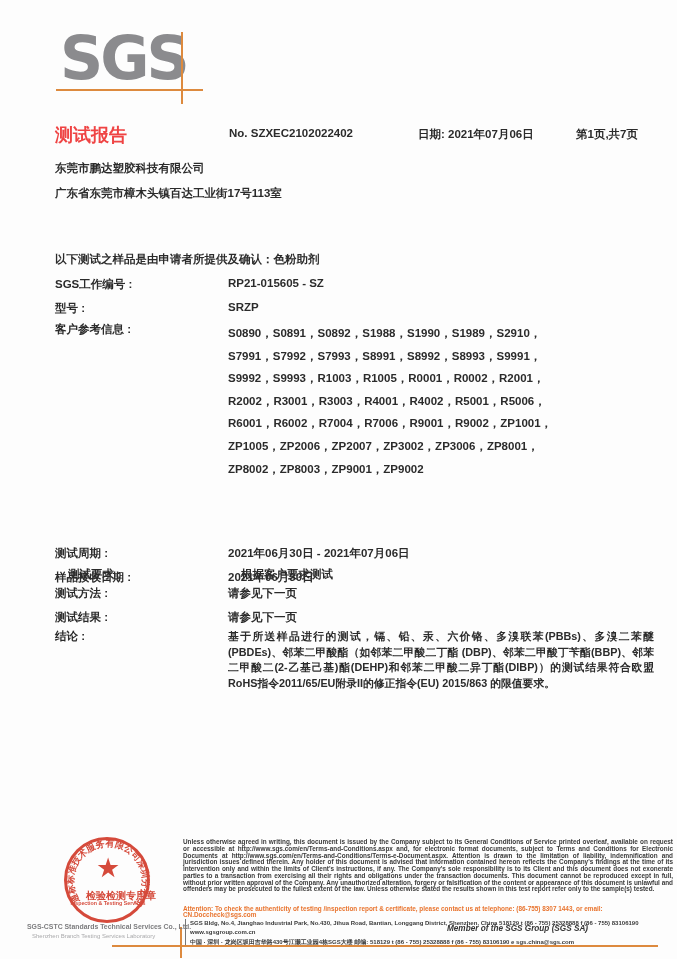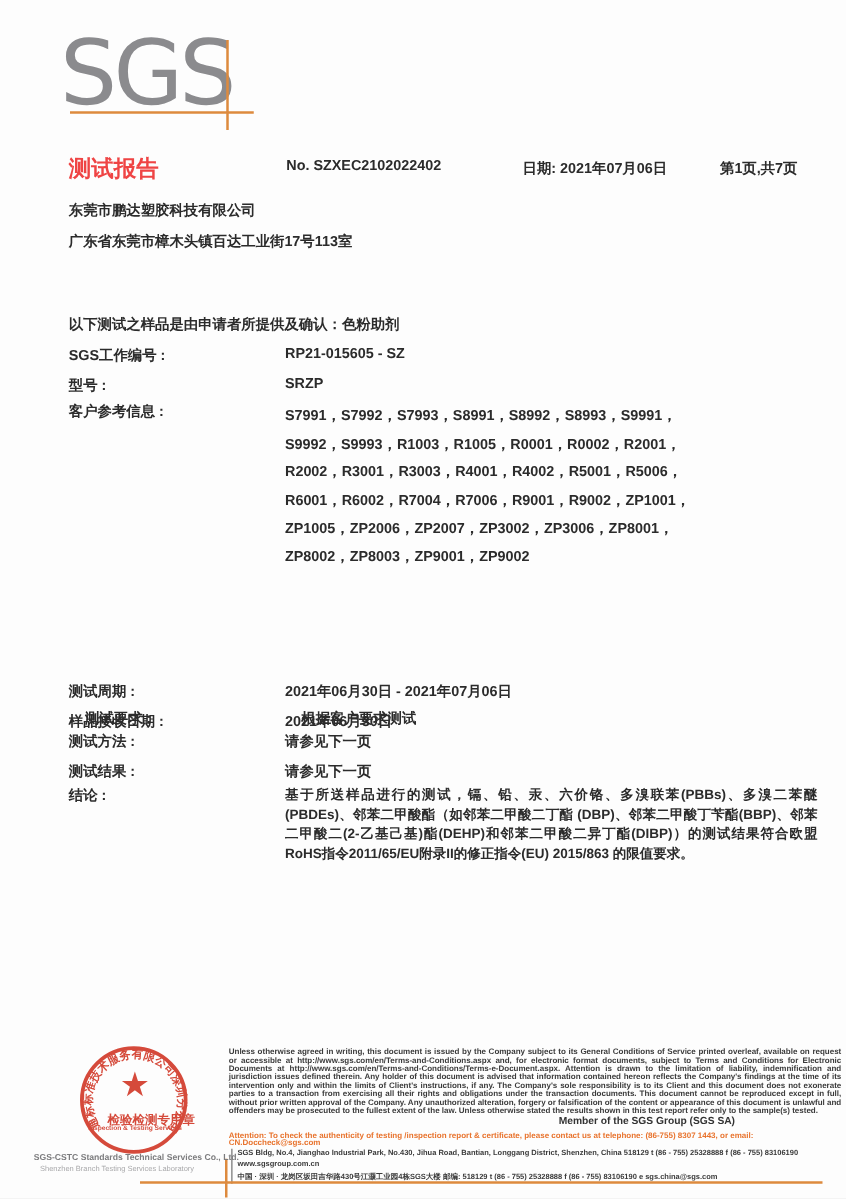--- a/index.html
+++ b/index.html
@@ -6,21 +6,21 @@
   html,body { background:#e8e8e8; }
   .page {
     position:relative; width:677px; height:959px; margin:0 auto;
     background:#fdfdfd; overflow:hidden;
     font-family:"Liberation Sans","DejaVu Sans",sans-serif;
     color:#2b2b2b;
   }
   .abs { position:absolute; }
 
   
-  .logo-text { left:48px; top:28px; font-size:72px; line-height:60px; font-weight:normal;
+  .logo-text { left:60px; top:28px; font-size:60px; line-height:60px; font-weight:bold;
     color:#8b8b8e; letter-spacing:-3px; font-family:"DejaVu Sans",sans-serif; }
   .logo-hline { left:56px; top:89px; width:147px; height:2px; background:#dd8a3e; }
   .logo-vline { left:181px; top:32px; width:2px; height:72px; background:#dd8a3e; }
 
   
   .doc-title { left:55px; top:123px; font-size:18px; font-weight:bold; color:#ef4444;text-align:center; }
   .report-no { left:229px; top:127px; font-size:11.5px; font-weight:600; }
   .report-date { left:418px; top:127px; font-size:11.5px; font-weight:600; }
   .page-info { left:576px; top:127px; font-size:11.5px; font-weight:600; }
 
@@ -41,21 +41,21 @@
 
   
   .disclaimer { left:183px; top:839px; width:490px; font-size:6.4px; line-height:6.75px;
     color:#3a3a3a; text-align:justify; font-weight:600; }
   .attention { left:183px; top:905.5px; width:490px; font-size:6.4px; line-height:6.75px;
     color:#e8732d; font-weight:bold; }
   .addresses { left:185px; top:919px; width:488px; font-size:6px; line-height:9.4px;
     color:#3a3a3a; font-weight:600; border-left:1px solid #777; padding-left:4px; }
   .footer-hline { left:112px; top:945px; width:546px; height:2px; background:#dd8a3e; }
   .footer-vline { left:180px; top:927px; width:2px; height:31px; background:#dd8a3e; }
-  .member { left:447px; top:892px; font-size:8.2px; font-weight:600; color:#333; }
+  .member { left:447px; top:924px; font-size:8.2px; font-weight:600; color:#333;font-style:italic; }
 
   
   .co-line1 { left:27px; top:923px; font-size:6.9px; font-weight:bold; color:#7c7c7e; }
   .co-line2 { left:32px; top:933px; font-size:6px; color:#a9a9ab; }
 
   
   .stamp { left:60px; top:833px; width:96px; height:96px; opacity:.88; }
   .stamp-circle { position:absolute; left:4px; top:4px; width:86px; height:86px;
     border:3px solid #d03221; border-radius:50%; }
   .stamp-svg { position:absolute; left:0; top:0; width:96px; height:96px; }
@@ -86,20 +86,21 @@
   <div class="abs intro">以下测试之样品是由申请者所提供及确认：色粉助剂</div>
 
   <div class="abs flabel t-job">SGS工作编号 :</div>
   <div class="abs fvalue t-job">RP21-015605 - SZ</div>
 
   <div class="abs flabel t-model">型号 :</div>
   <div class="abs fvalue t-model">SRZP</div>
 
   <div class="abs flabel t-ref">客户参考信息 :</div>
   <div class="abs ref-lines">
+    <div>S0890，S0891，S0892，S1988，S1990，S1989，S2910，</div>
     <div>S7991，S7992，S7993，S8991，S8992，S8993，S9991，</div>
     <div>S9992，S9993，R1003，R1005，R0001，R0002，R2001，</div>
     <div>R2002，R3001，R3003，R4001，R4002，R5001，R5006，</div>
     <div>R6001，R6002，R7004，R7006，R9001，R9002，ZP1001，</div>
     <div>ZP1005，ZP2006，ZP2007，ZP3002，ZP3006，ZP8001，</div>
     <div>ZP8002，ZP8003，ZP9001，ZP9002</div>
   </div>
 
   <div class="abs flabel t-recv">样品接收日期 :</div>
   <div class="abs fvalue t-recv">2021年06月30日</div>

